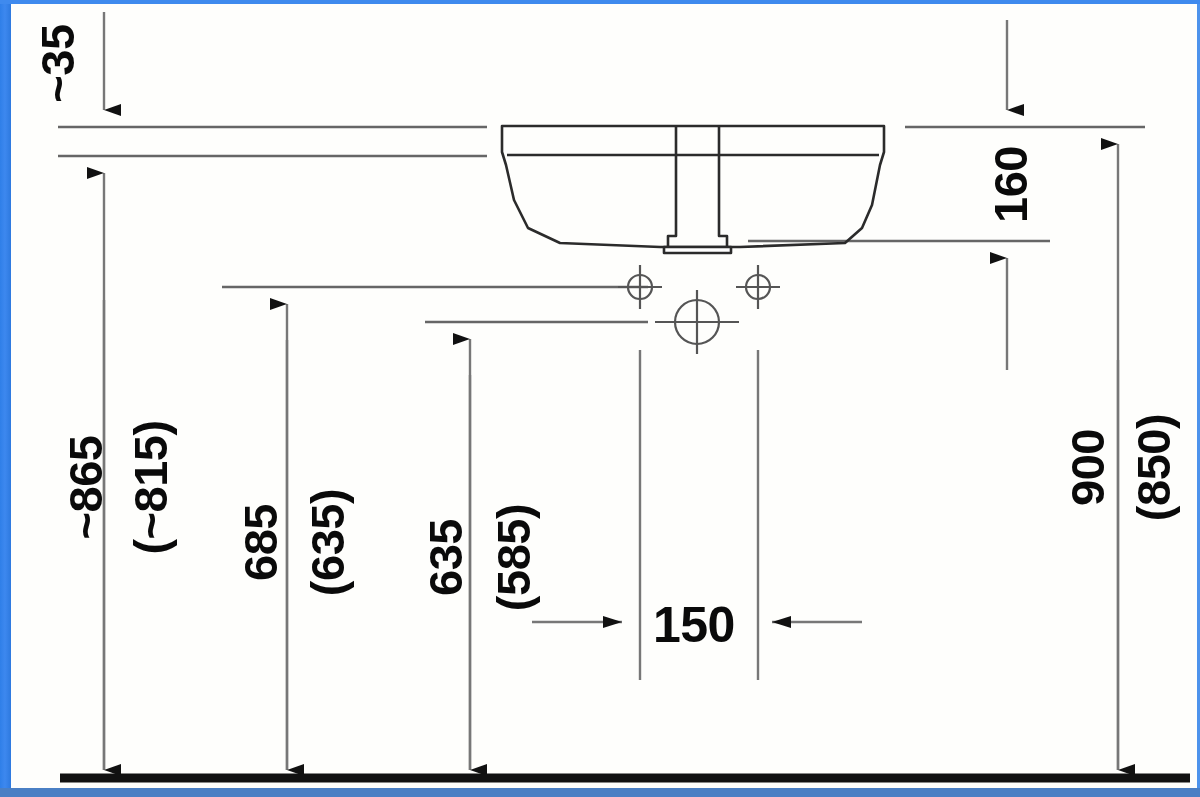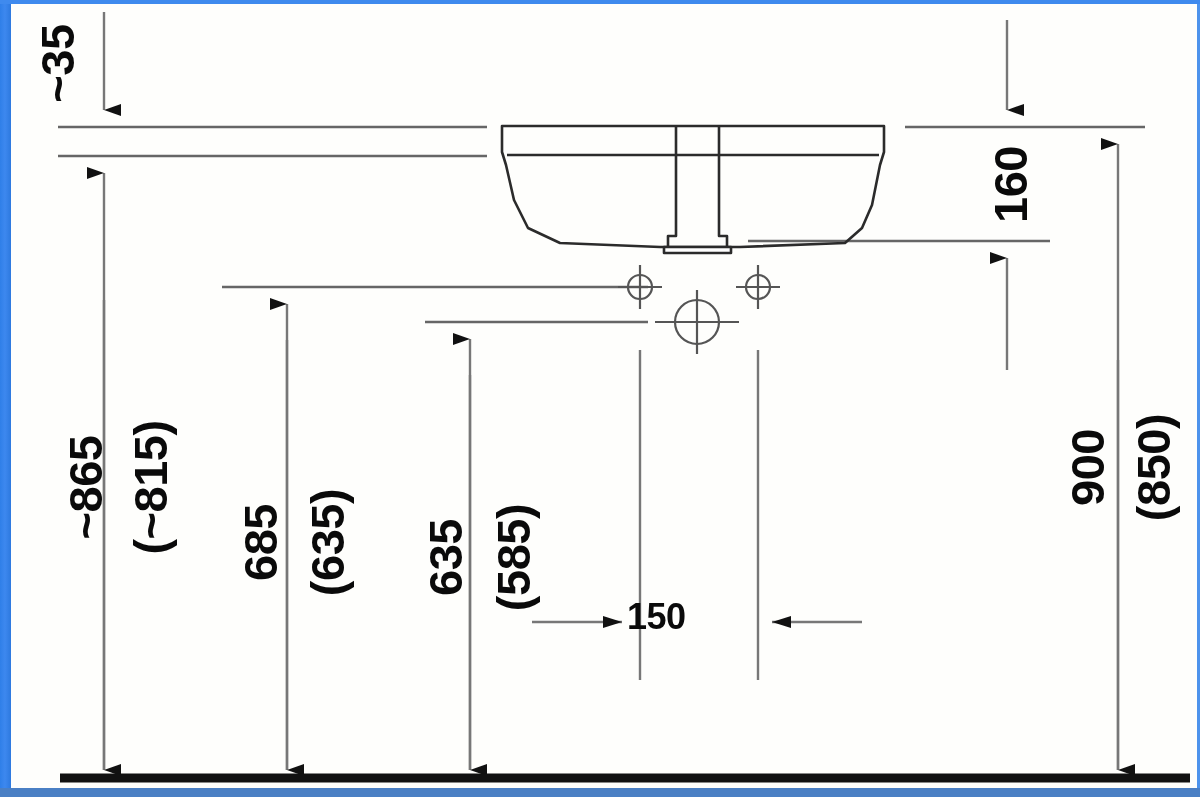--- a/index.html
+++ b/index.html
@@ -74,21 +74,21 @@
   .lbl-35      { font-size: 47px; left: -3px;   top: 36px;  width: 120px; text-align: center; }
   .lbl-865     { font-size: 47px; left: -10px;  top: 460px; width: 190px; text-align: center; }
   .lbl-815     { font-size: 47px; left: 55px;   top: 460px; width: 190px; text-align: center; }
   .lbl-685     { font-size: 47px; left: 165px;  top: 515px; width: 190px; text-align: center; }
   .lbl-635p    { font-size: 47px; left: 232px;  top: 515px; width: 190px; text-align: center; }
   .lbl-635     { font-size: 47px; left: 350px;  top: 530px; width: 190px; text-align: center; }
   .lbl-585p    { font-size: 47px; left: 418px;  top: 530px; width: 190px; text-align: center; }
   .lbl-160     { font-size: 47px; left: 940px;  top: 157px; width: 140px; text-align: center; }
   .lbl-900     { font-size: 47px; left: 1002px; top: 440px; width: 170px; text-align: center; }
   .lbl-850     { font-size: 47px; left: 1068px; top: 440px; width: 170px; text-align: center; }
-  .lbl-150     { font-size: 36px; left: 627px;  top: 596px; }
+  .lbl-150     { font-size: 50px; left: 653px;  top: 596px; }
 </style>
 </head>
 <body>
 
 <div id="drawing-frame">
 
   <div class="inner-canvas"></div>
 
   <svg id="tech-svg" viewBox="0 0 1200 797">
     <defs>

